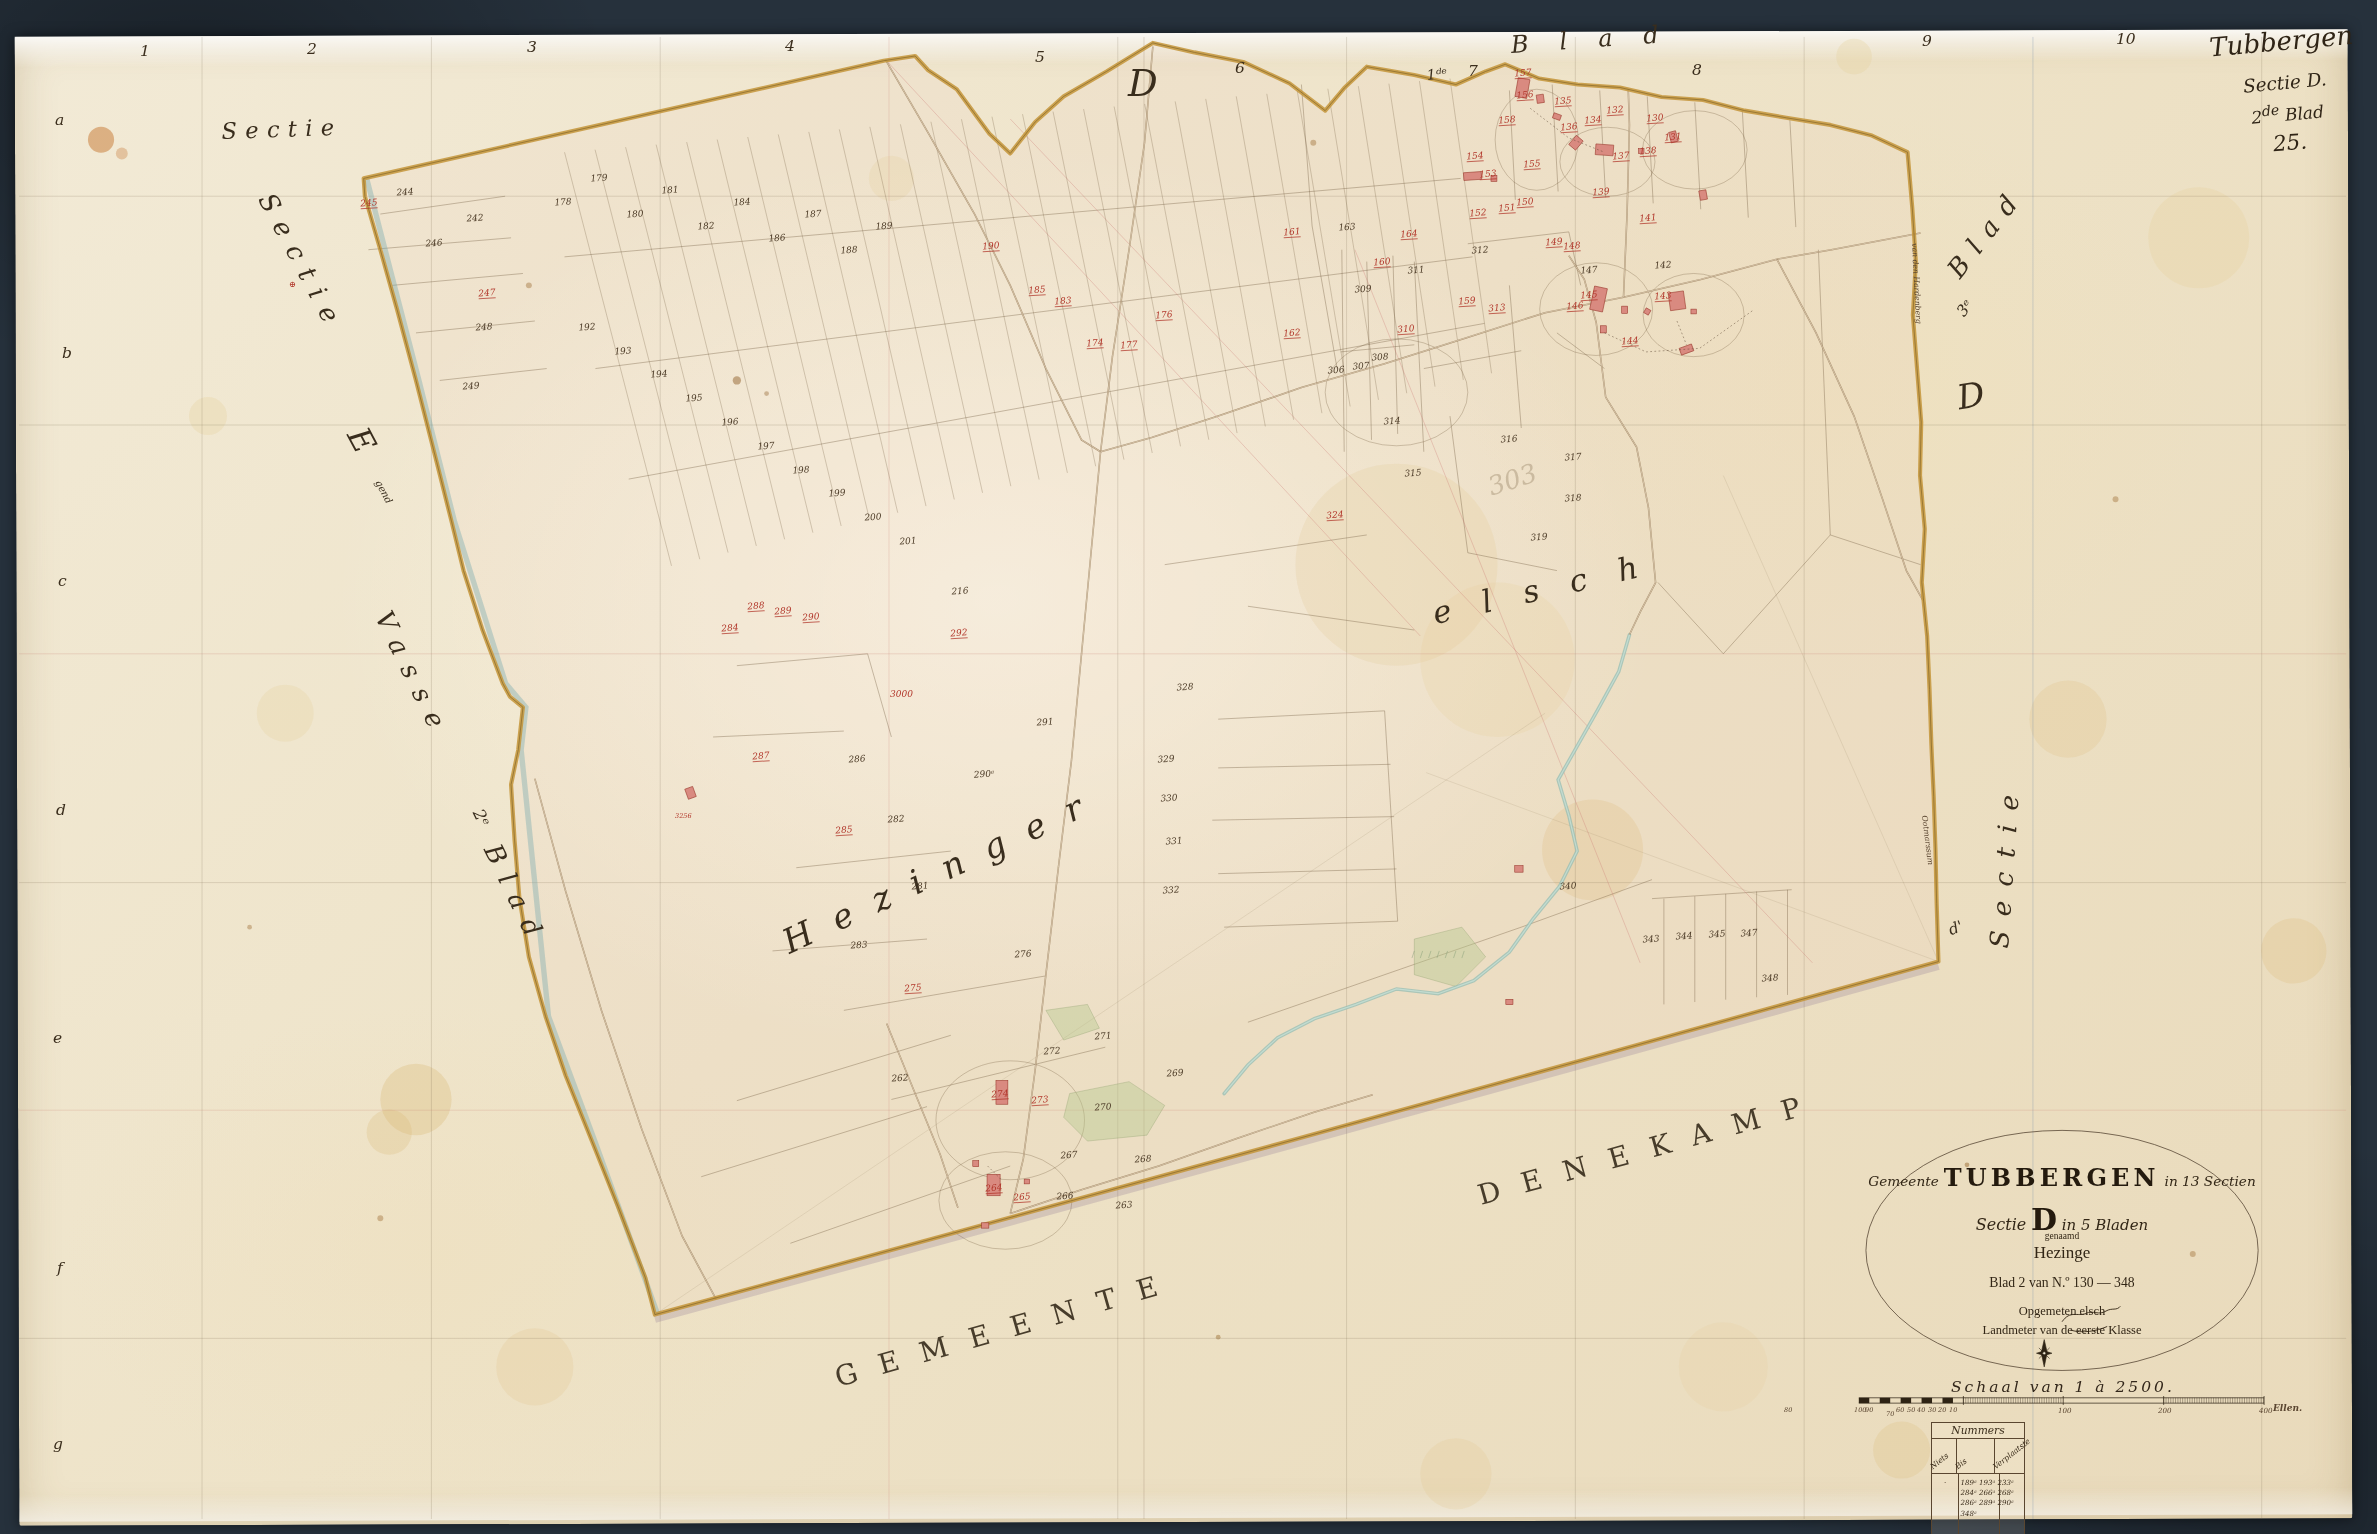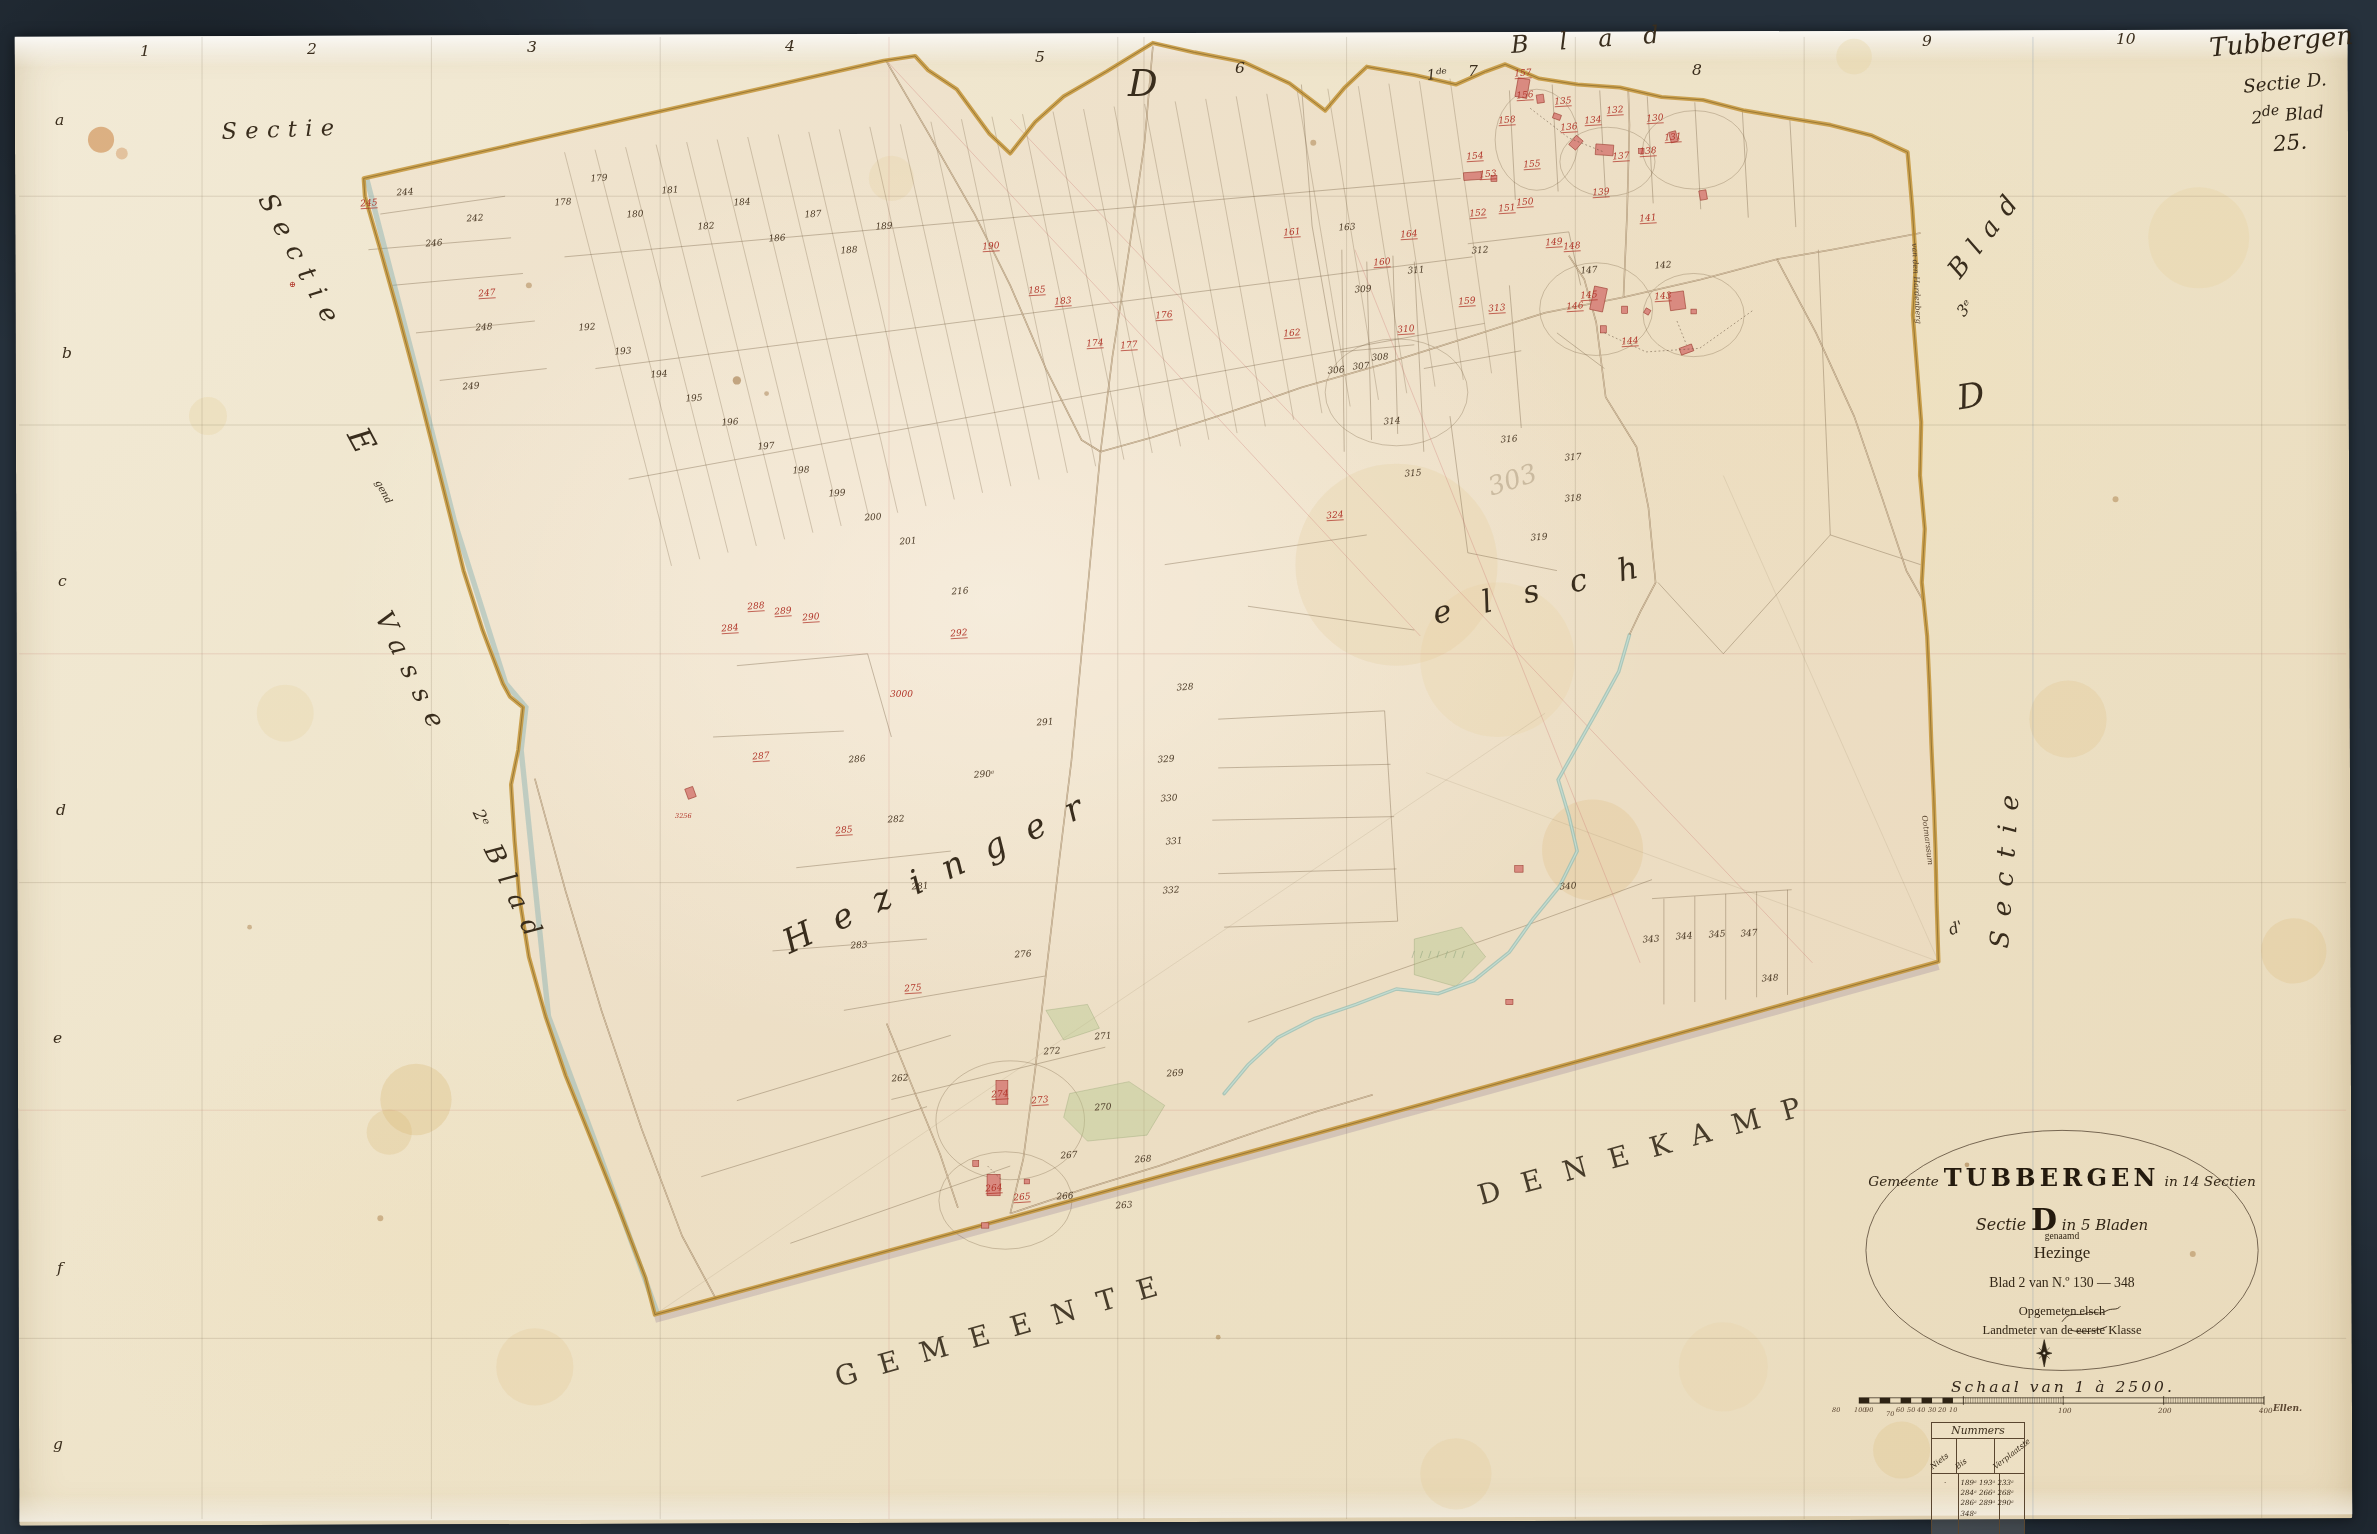--- a/index.html
+++ b/index.html
@@ -436,21 +436,21 @@
       <span class="lbl pn pnr" style="left: 1040px; top: 1101px; transform: translate(-50%, -50%) rotate(-4deg);">273</span>
       <span class="lbl pn pnr" style="left: 1000px; top: 1095px; transform: translate(-50%, -50%) rotate(-4deg);">274</span>
       <span class="lbl pn pnr" style="left: 994px; top: 1189px; transform: translate(-50%, -50%) rotate(-4deg);">264</span>
       <span class="lbl pn pnr" style="left: 1022px; top: 1198px; transform: translate(-50%, -50%) rotate(-4deg);">265</span>
       <span class="lbl redmark" style="left: 890px; top: 689px; font-size: 9px;">3000</span>
       <span class="lbl redmark" style="left: 675px; top: 812px; font-size: 6.5px;">3256</span>
       <span class="lbl redmark" style="left: 289px; top: 279px; font-size: 8.3px;">⊕</span>
       <span class="lbl ghost" style="left: 1484px; top: 473px; transform: rotate(-18deg);">303</span>
       <span class="lbl rlabel" style="left: 1854px; top: 1406px; font-size: 6.5px;">100</span>
       <span class="lbl rlabel" style="left: 1865px; top: 1406px; font-size: 6.5px;">90</span>
-      <span class="lbl rlabel" style="left: 1832px; top: 1406px; font-size: 6.5px;">80</span>
+      <span class="lbl rlabel" style="left: 1784px; top: 1406px; font-size: 6.5px;">80</span>
       <span class="lbl rlabel" style="left: 1886px; top: 1410px; font-size: 6.5px;">70</span>
       <span class="lbl rlabel" style="left: 1896px; top: 1406px; font-size: 6.5px;">60</span>
       <span class="lbl rlabel" style="left: 1907px; top: 1406px; font-size: 6.5px;">50</span>
       <span class="lbl rlabel" style="left: 1917px; top: 1406px; font-size: 6.5px;">40</span>
       <span class="lbl rlabel" style="left: 1928px; top: 1406px; font-size: 6.5px;">30</span>
       <span class="lbl rlabel" style="left: 1938px; top: 1406px; font-size: 6.5px;">20</span>
       <span class="lbl rlabel" style="left: 1949px; top: 1406px; font-size: 6.5px;">10</span>
       <span class="lbl rlabel" style="left: 2058px; top: 1406px; font-size: 7.1px;">100</span>
       <span class="lbl rlabel" style="left: 2158px; top: 1406px; font-size: 7.1px;">200</span>
       <span class="lbl rlabel" style="left: 2259px; top: 1406px; font-size: 7.1px;">400</span>
@@ -458,21 +458,21 @@
     </div>
 
   <div class="corner">
     <div class="c1">Tubbergen</div>
     <div class="c2">Sectie D.</div>
     <div class="c3"><span>2</span><sup>de</sup> <span>Blad</span></div>
     <div class="c4">25.</div>
   </div>
 
   <div class="cart" id="cart" style="left: 1866px; top: 1129px; width: 392px; height: 244px;">
-    <div class="cl" style="top:34px"><span class="it" style="font-size:13.7px">Gemeente</span>&nbsp;&nbsp;<span class="tub">TUBBERGEN</span>&nbsp;&nbsp;<span class="it" style="font-size:13.7px">in 14 Sectien</span></div>
+    <div class="cl" style="top:34px"><span class="it" style="font-size:13.7px">Gemeente</span>&nbsp;&nbsp;<span class="tub">TUBBERGEN</span>&nbsp;&nbsp;<span class="it" style="font-size:13.7px">in 13 Sectien</span></div>
     <div class="cl" style="top:73px"><span class="it" style="font-size:16px">Sectie</span>&nbsp;&nbsp;<span class="bigd">D</span>&nbsp;&nbsp;<span class="it" style="font-size:15px">in 5 Bladen</span></div>
     <div class="cl it" style="top:102px;font-size:9.5px">genaamd</div>
     <div class="cl it" style="top:114px;font-size:17px">Hezinge</div>
     <div class="cl it" style="top:146px;font-size:13.7px">Blad 2 van N.º 130 — 348</div>
     <div class="cl it" style="top:175px;font-size:12.5px">Opgemeten elsch</div>
     <div class="cl it" style="top:194px;font-size:12.5px">Landmeter van de eerste Klasse</div>
   </div>
 
   <div class="gem" id="gemeente" style="left: 831px; top: 1362px; transform: rotate(-16deg);">GEMEENTE</div>
   <div class="gem" id="denekamp" style="left: 1474px; top: 1180px; transform: rotate(-15.5deg);">DENEKAMP</div>

